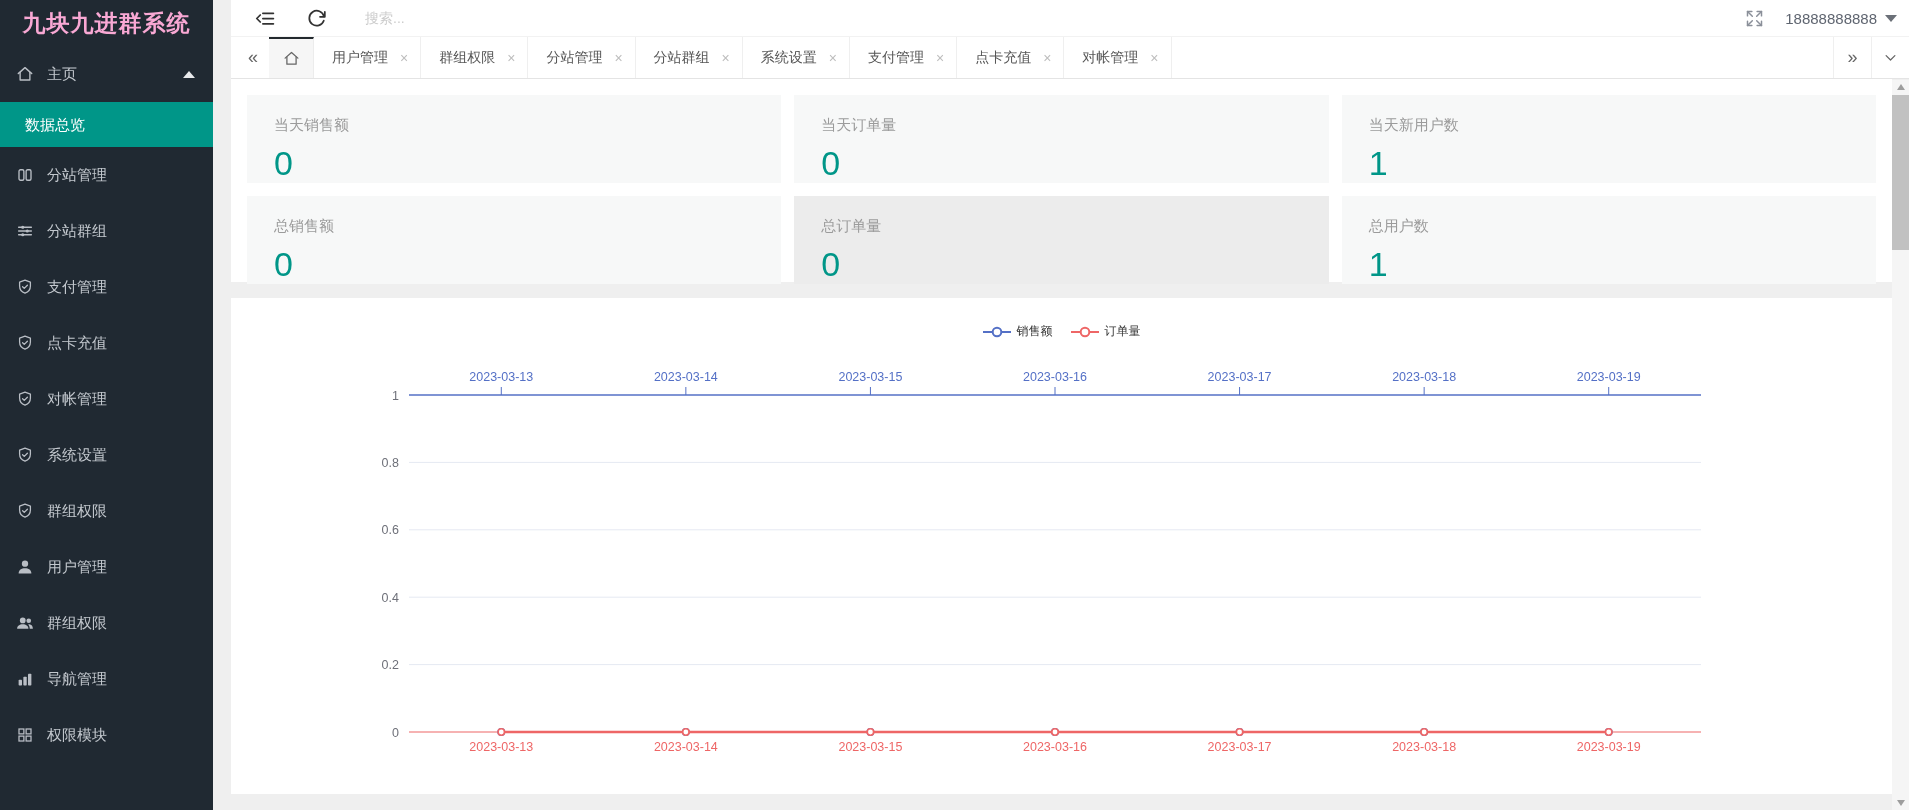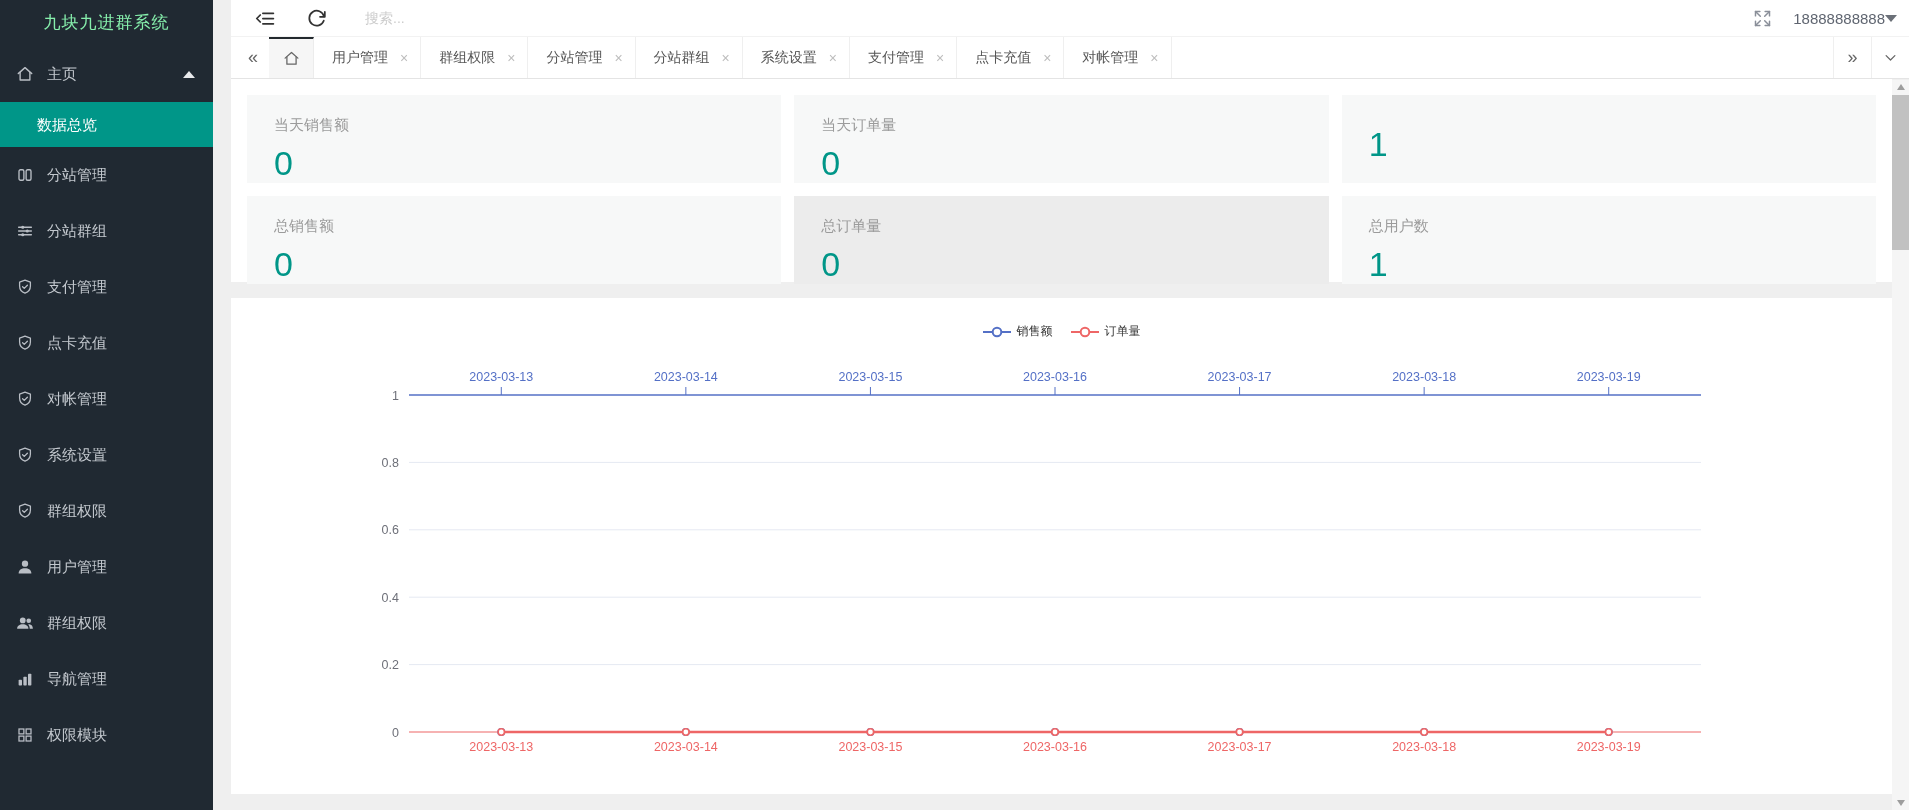--- a/index.html
+++ b/index.html
@@ -1,41 +1,41 @@
 <!DOCTYPE html>
 <html><head>
 <meta charset="utf-8">
 <style>
   * { box-sizing: border-box; margin: 0; padding: 0; }
   html, body { width: 1909px; height: 810px; overflow: hidden; }
   body { font-family: "Liberation Sans", "DejaVu Sans", sans-serif; background: #efefef; }
 
   
   .sidebar { position: absolute; left: 0; top: 0; bottom: 0; width: 213px; background: #202932; color: #c3c8ce; z-index: 5; }
-  .side-title { height: 46px; line-height: 46px; text-align: center; color: #86efac; font-size: 17px; font-weight: normal; letter-spacing: 1px; }
+  .side-title { height: 46px; line-height: 46px; text-align: center; color: #f9a8d4; font-size: 23px; font-weight: bold; letter-spacing: 1px; }
   .side-item { height: 56px; display: flex; align-items: center; padding: 0 18px 0 16px; font-size: 15px; cursor: pointer; }
   .side-icon { width: 18px; height: 18px; margin-right: 13px; flex: none; color: #b9bec5; }
   .side-icon svg { width: 18px; height: 18px; display: block; }
   .caret-up { margin-left: auto; width: 0; height: 0; border-left: 6px solid transparent; border-right: 6px solid transparent; border-bottom: 7px solid #e8eaec; }
-  .side-sub { height: 45px; line-height: 45px; padding-left: 37px; font-size: 15px; cursor: pointer; }
+  .side-sub { height: 45px; line-height: 45px; padding-left: 25px; font-size: 15px; cursor: pointer; }
   .side-sub.active { background: #009688; color: #fff; }
 
   
   .main { position: absolute; left: 213px; top: 0; right: 0; bottom: 0; display: flex; flex-direction: column; margin-left: 18px; }
 
   .header { height: 37px; background: #fff; display: flex; align-items: center; padding: 0 12px 0 24px; border-bottom: 1px solid #f2f2f2; flex: none; }
   .hd-icon { color: #333; cursor: pointer; display: flex; align-items: center; }
   .hd-icon svg { width: 21px; height: 21px; display: block; }
   .hd-collapse { margin-right: 30px; }
   .hd-refresh { margin-right: 38px; }
   .search-input { border: none; outline: none; font-size: 14px; color: #333; width: 280px; background: transparent; }
   .search-input::placeholder { color: #ccc; }
   .hd-right { margin-left: auto; display: flex; align-items: center; gap: 20px; }
   .hd-fullscreen { color: #8a8f99; }
-  .hd-user { display: flex; align-items: center; cursor: pointer; }
+  .hd-user { display: flex; align-items: center; gap: 8px; cursor: pointer; }
   .username { font-size: 15px; color: #5f6570; }
   .caret-down { width: 0; height: 0; border-left: 6px solid transparent; border-right: 6px solid transparent; border-top: 7px solid #6b7078; }
 
   .tabbar { height: 42px; background: #fff; border-bottom: 1px solid #e4e4e4; display: flex; align-items: stretch; padding-left: 6px; flex: none; }
   .tab-nav-btn { width: 32px; display: flex; align-items: center; justify-content: center; color: #666; font-size: 18px; cursor: pointer; }
   .tab-home { width: 45px; display: flex; align-items: center; justify-content: center; background: #f6f6f6; border-top: 2px solid #23292e; border-right: 1px solid #ececec; color: #666; cursor: pointer; }
   .tab-home svg { width: 17px; height: 17px; display: block; }
   .tab { display: flex; align-items: center; padding: 0 12px 0 18px; border-right: 1px solid #efefef; font-size: 14px; color: #555; gap: 12px; cursor: pointer; white-space: nowrap; }
   .tab-close { color: #bdbdbd; font-size: 14px; line-height: 1; cursor: pointer; }
   .tab-right { margin-left: auto; display: flex; align-items: stretch; }
@@ -285,20 +285,21 @@
     <div class="stats-panel" id="cards-grid">
         <div class="stat-card">
           <div class="stat-label">当天销售额</div>
           <div class="stat-value">0</div>
         </div>
         <div class="stat-card">
           <div class="stat-label">当天订单量</div>
           <div class="stat-value">0</div>
         </div>
         <div class="stat-card">
+          <div class="stat-label">当天新用户数</div>
           <div class="stat-value">1</div>
         </div>
         <div class="stat-card">
           <div class="stat-label">总销售额</div>
           <div class="stat-value">0</div>
         </div>
         <div class="stat-card darker">
           <div class="stat-label">总订单量</div>
           <div class="stat-value">0</div>
         </div>

